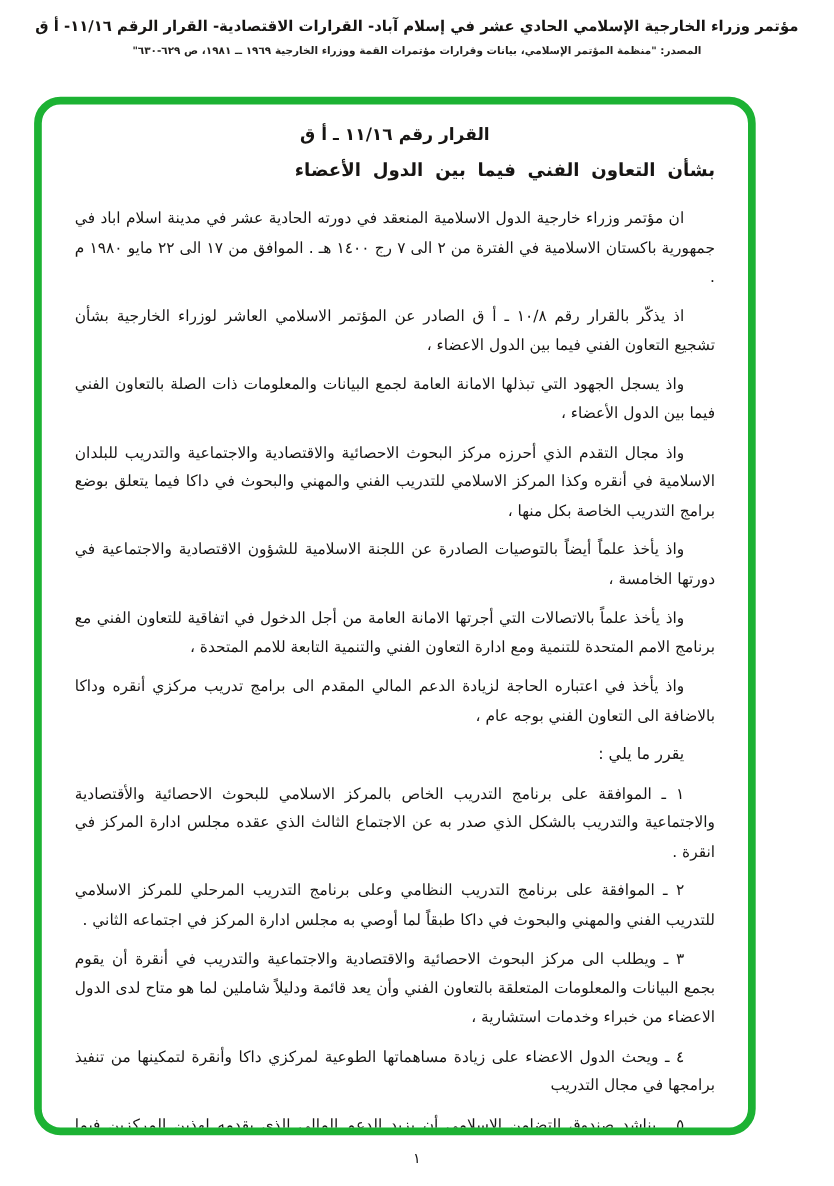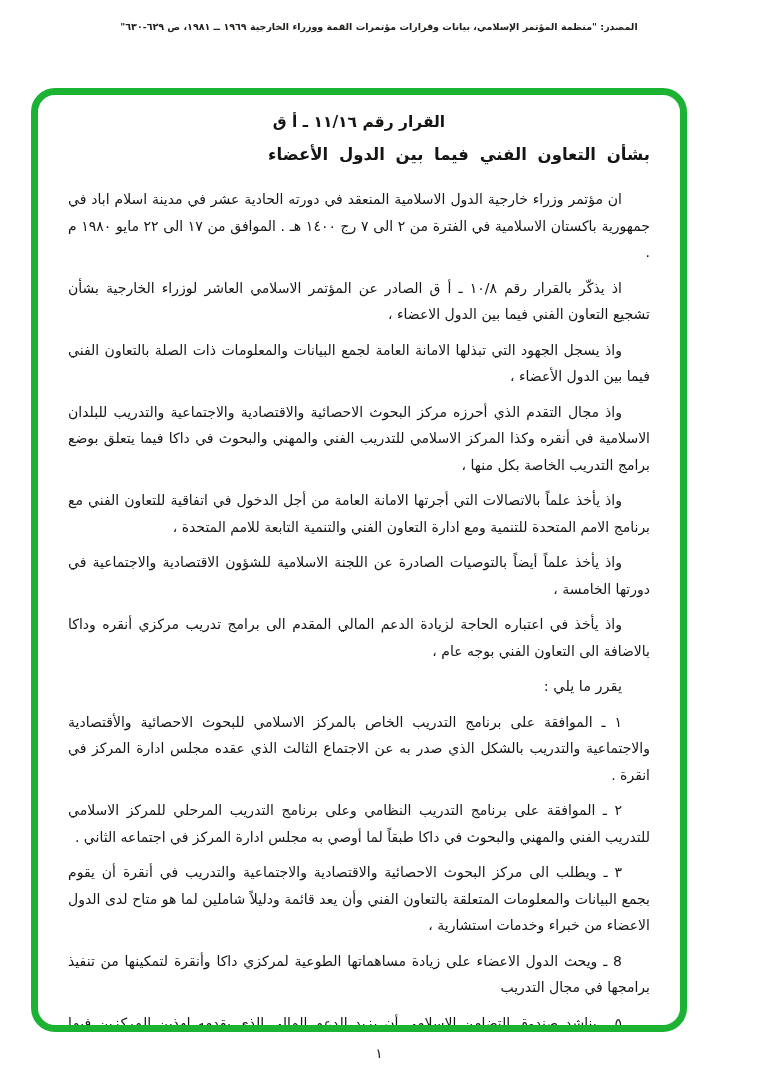--- a/index.html
+++ b/index.html
@@ -89,43 +89,44 @@
     width: 758px;
     text-align: center;
     font-size: 13px;
     color: #111;
   }
 </style>
 </head>
 <body>
 
 <header class="page-header">
+  <div class="header-title">مؤتمر وزراء الخارجية الإسلامي الحادي عشر في إسلام آباد- القرارات الاقتصادية- القرار الرقم ١١/١٦- أ ق</div>
   <div class="header-source">المصدر: "منظمة المؤتمر الإسلامي، بيانات وقرارات مؤتمرات القمة ووزراء الخارجية ١٩٦٩ ــ ١٩٨١، ص ٦٢٩-٦٣٠"</div>
 </header>
 
 <main class="resolution-box" style="border-color: rgb(28, 178, 51);">
   <div class="res-number">القرار رقم ١١/١٦ ـ أ ق</div>
   <div class="res-subject">بشأن التعاون الفني فيما بين الدول الأعضاء</div>
 
   <div class="res-body">
     <section>
       <p>ان مؤتمر وزراء خارجية الدول الاسلامية المنعقد في دورته الحادية عشر في مدينة اسلام اباد في جمهورية باكستان الاسلامية في الفترة من ٢ الى ٧ رج ١٤٠٠ هـ . الموافق من ١٧ الى ٢٢ مايو ١٩٨٠ م .</p>
       <p>اذ يذكّر بالقرار رقم ١٠/٨ ـ أ ق الصادر عن المؤتمر الاسلامي العاشر لوزراء الخارجية بشأن تشجيع التعاون الفني فيما بين الدول الاعضاء ،</p>
       <p>واذ يسجل الجهود التي تبذلها الامانة العامة لجمع البيانات والمعلومات ذات الصلة بالتعاون الفني فيما بين الدول الأعضاء ،</p>
       <p>واذ مجال التقدم الذي أحرزه مركز البحوث الاحصائية والاقتصادية والاجتماعية والتدريب للبلدان الاسلامية في أنقره وكذا المركز الاسلامي للتدريب الفني والمهني والبحوث في داكا فيما يتعلق بوضع برامج التدريب الخاصة بكل منها ،</p>
+      <p>واذ يأخذ علماً أيضاً بالتوصيات الصادرة عن اللجنة الاسلامية للشؤون الاقتصادية والاجتماعية في دورتها الخامسة ،</p>
       <p>واذ يأخذ علماً بالاتصالات التي أجرتها الامانة العامة من أجل الدخول في اتفاقية للتعاون الفني مع برنامج الامم المتحدة للتنمية ومع ادارة التعاون الفني والتنمية التابعة للامم المتحدة ،</p>
-      <p>واذ يأخذ علماً أيضاً بالتوصيات الصادرة عن اللجنة الاسلامية للشؤون الاقتصادية والاجتماعية في دورتها الخامسة ،</p>
       <p>واذ يأخذ في اعتباره الحاجة لزيادة الدعم المالي المقدم الى برامج تدريب مركزي أنقره وداكا بالاضافة الى التعاون الفني بوجه عام ،</p>
     </section>
 
     <p class="decides-label">يقرر ما يلي :</p>
 
     <section>
       <p>١ ـ الموافقة على برنامج التدريب الخاص بالمركز الاسلامي للبحوث الاحصائية والأقتصادية والاجتماعية والتدريب بالشكل الذي صدر به عن الاجتماع الثالث الذي عقده مجلس ادارة المركز في انقرة .</p>
       <p>٢ ـ الموافقة على برنامج التدريب النظامي وعلى برنامج التدريب المرحلي للمركز الاسلامي للتدريب الفني والمهني والبحوث في داكا طبقاً لما أوصي به مجلس ادارة المركز في اجتماعه الثاني .</p>
       <p>٣ ـ ويطلب الى مركز البحوث الاحصائية والاقتصادية والاجتماعية والتدريب في أنقرة أن يقوم بجمع البيانات والمعلومات المتعلقة بالتعاون الفني وأن يعد قائمة ودليلاً شاملين لما هو متاح لدى الدول الاعضاء من خبراء وخدمات استشارية ،</p>
-      <p>8 ـ ويحث الدول الاعضاء على زيادة مساهماتها الطوعية لمركزي داكا وأنقرة لتمكينها من تنفيذ برامجها في مجال التدريب</p>
+      <p>٤ ـ ويحث الدول الاعضاء على زيادة مساهماتها الطوعية لمركزي داكا وأنقرة لتمكينها من تنفيذ برامجها في مجال التدريب</p>
       <p>٥ ـ يناشد صندوق التضامن الاسلامي أن يزيد الدعم المالي الذي يقدمه لهذين المركزين فيما يتعلق ببرامجهما في مجال التدريب .</p>
     </section>
   </div>
 </main>
 
 <div class="page-number">١</div>
 
 </body></html>

